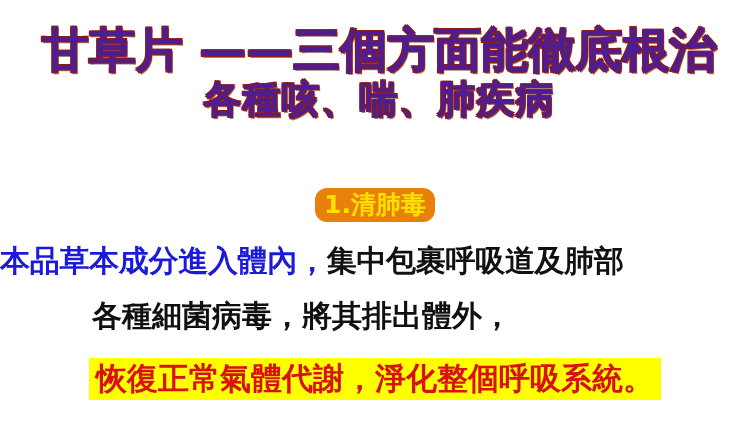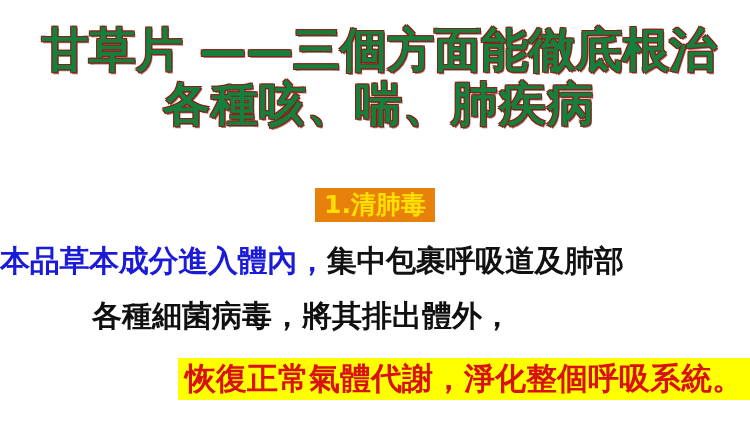--- a/index.html
+++ b/index.html
@@ -27,40 +27,40 @@
   .headline {
     position: absolute;
     left: 0;
     top: 26px;
     width: 750px;
     text-align: center;
   }
 
   .headline-line {
     display: block;
-    color: #15803d;
+    color: #4c1d95;
     font-weight: 700;
     line-height: 1.02;
     letter-spacing: 0.5px;
     white-space: nowrap;
     text-shadow:
       -1px -1px 0 #8e1b14,
        1px -1px 0 #8e1b14,
       -1px  1px 0 #8e1b14,
        1px  1px 0 #8e1b14,
        1.5px 1.5px 0.5px rgba(90,20,14,0.55);
     margin-left: 8px;
   }
 
   .headline-line.l1 {
     font-size: 47px;
     letter-spacing: 0px;
   }
   .headline-line.l2 {
-    font-size: 47px;
+    font-size: 38px;
     margin-top: 6px;
     letter-spacing: 1px;
   }
 
   
   .badge-row {
     position: absolute;
     left: 0;
     top: 188px;
     width: 750px;
@@ -69,20 +69,21 @@
   .badge {
     display: inline-block;
     background: #e8800c;
     color: #ffe000;
     font-size: 25px;
     font-weight: 700;
     line-height: 1;
     padding: 4px 9px 5px 9px;
     letter-spacing: 0px;
     white-space: nowrap;
+    border-radius: 12px;
   }
 
   
   .body-block {
     position: absolute;
     left: 0;
     top: 246px;
     width: 604px;
     text-align: center;
   }
@@ -100,21 +101,21 @@
 
   .seg-blue  { color: #1a1ad8; }
   .seg-black { color: #111111; }
 
   
   .highlight-row {
     position: absolute;
     left: 0;
     top: 358px;
     width: 750px;
-    text-align: right;
+    text-align: center;
   }
   .highlight {
     display: inline-block;
     background: #ffff00;
     color: #d81212;
     font-size: 31px;
     font-weight: 700;
     line-height: 1.12;
     padding: 3px 7px 4px 7px;
     white-space: nowrap;

